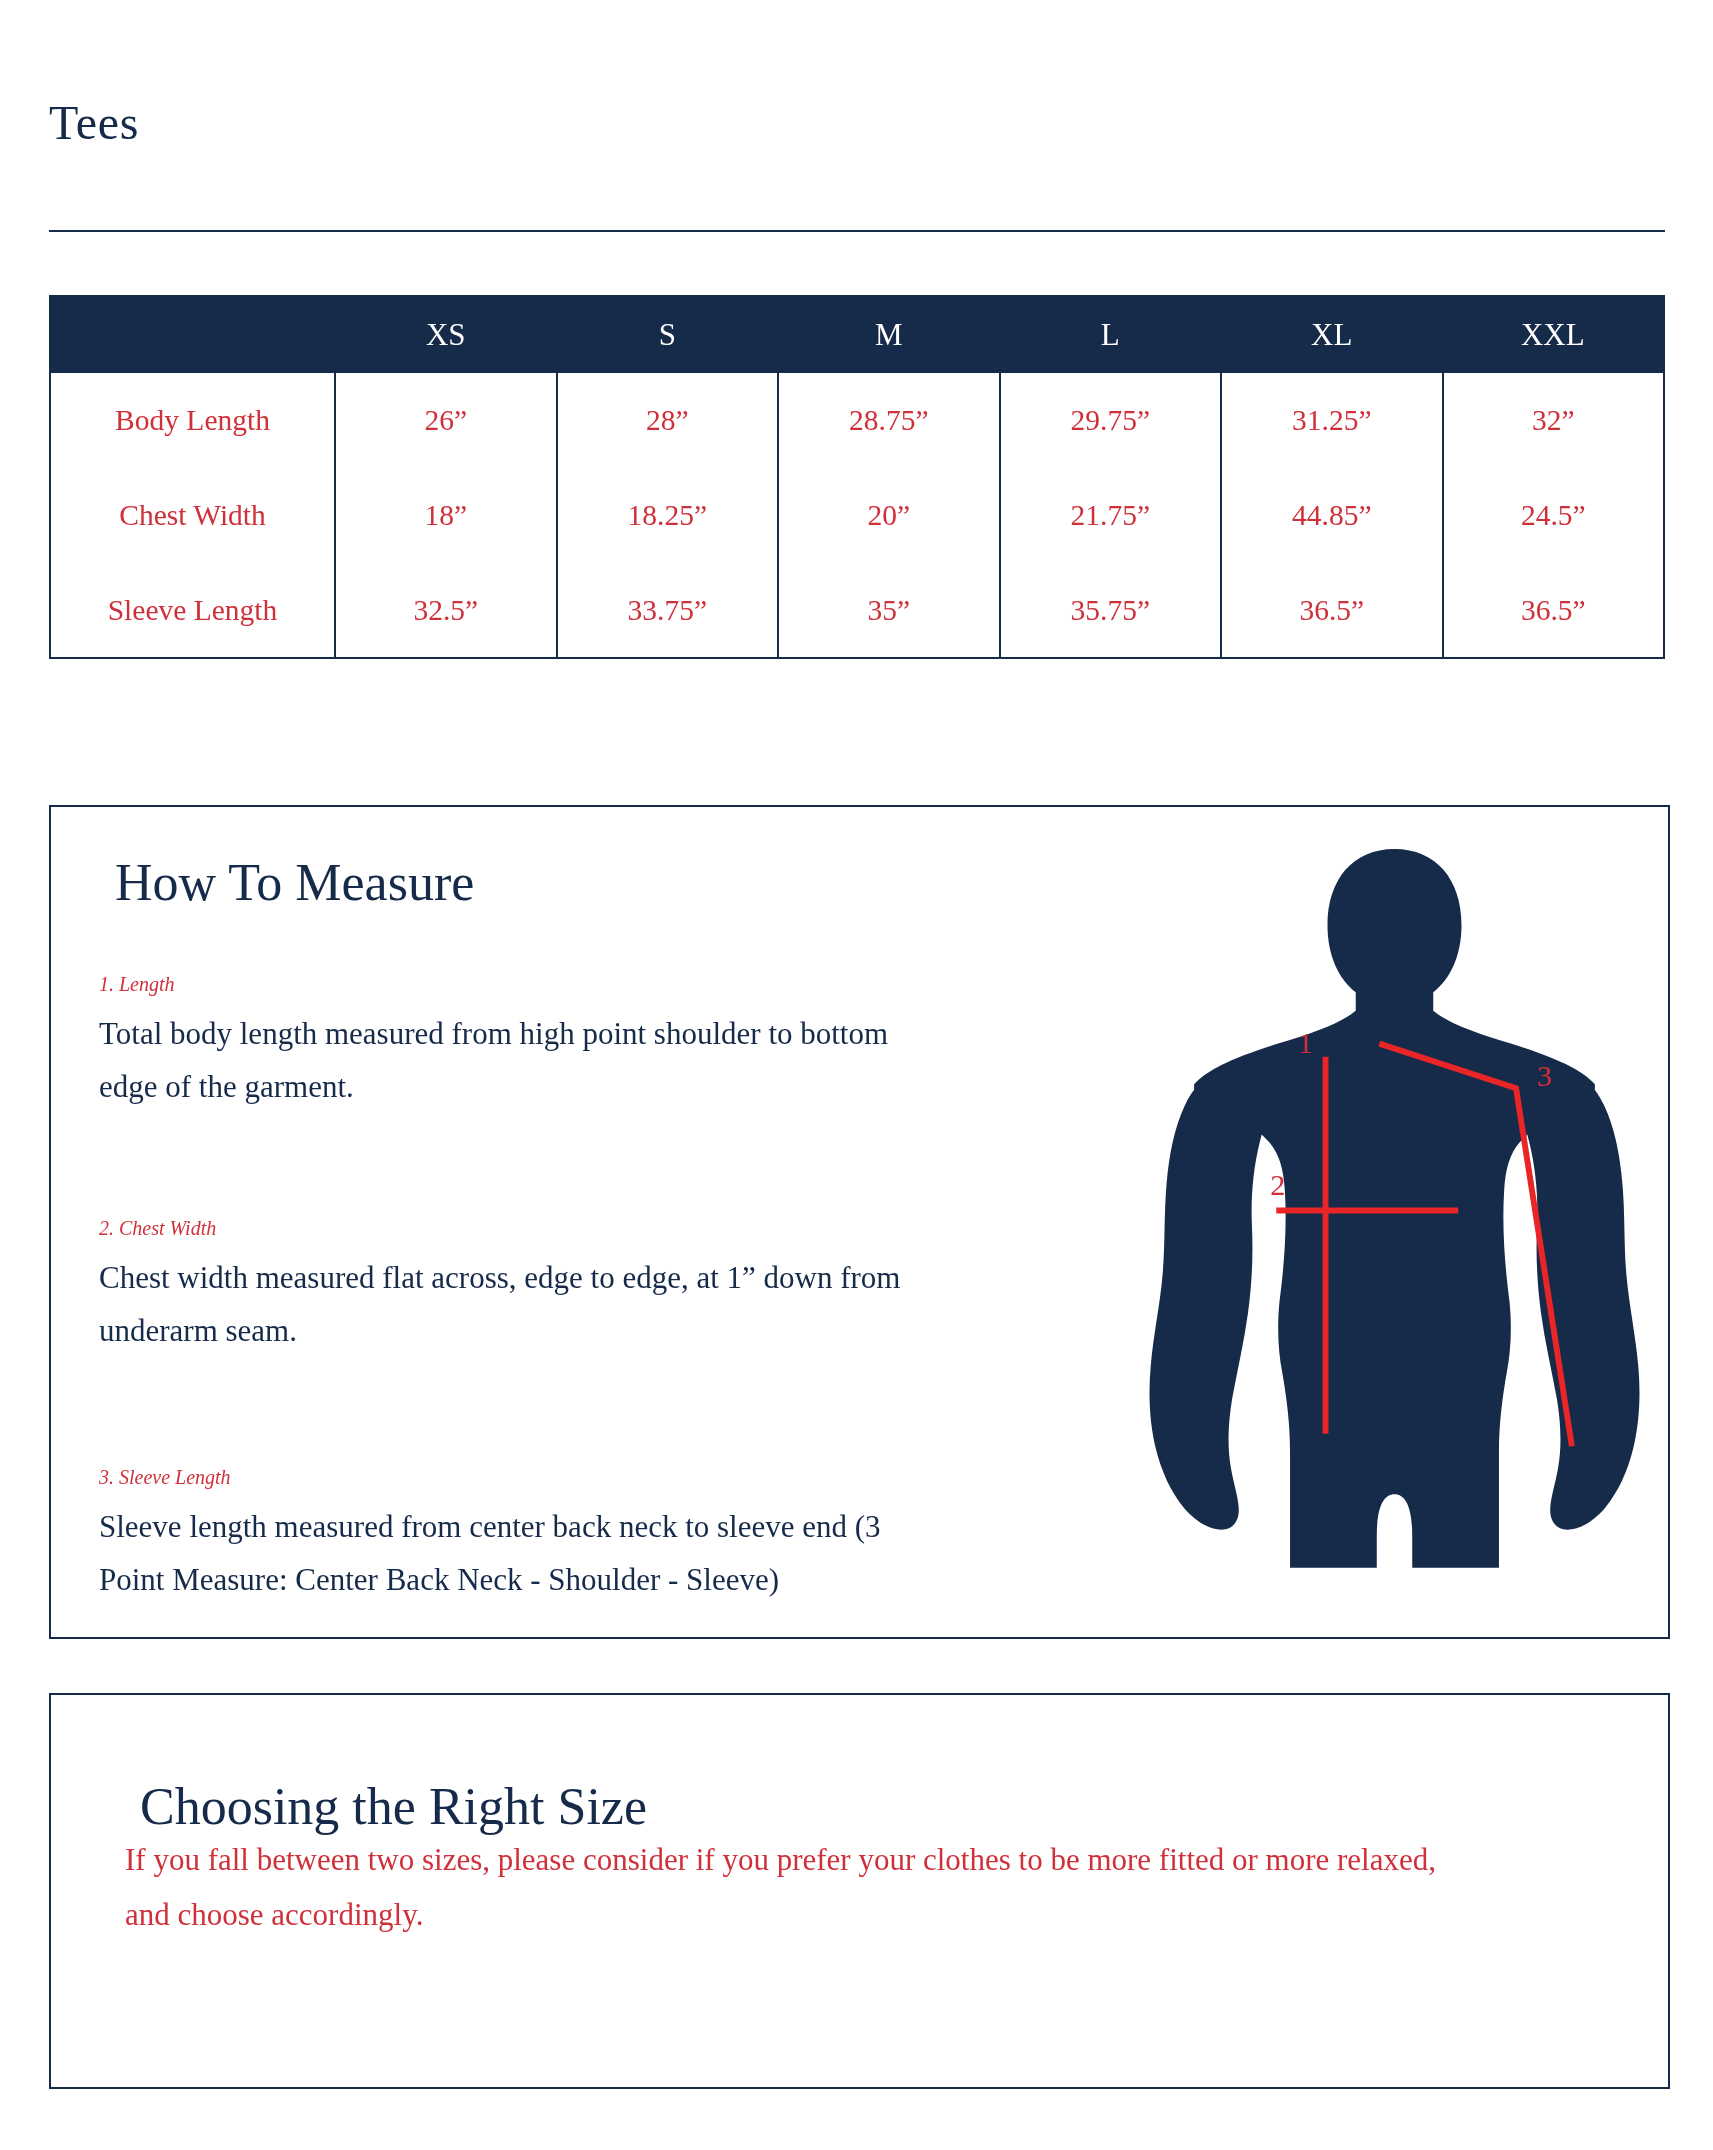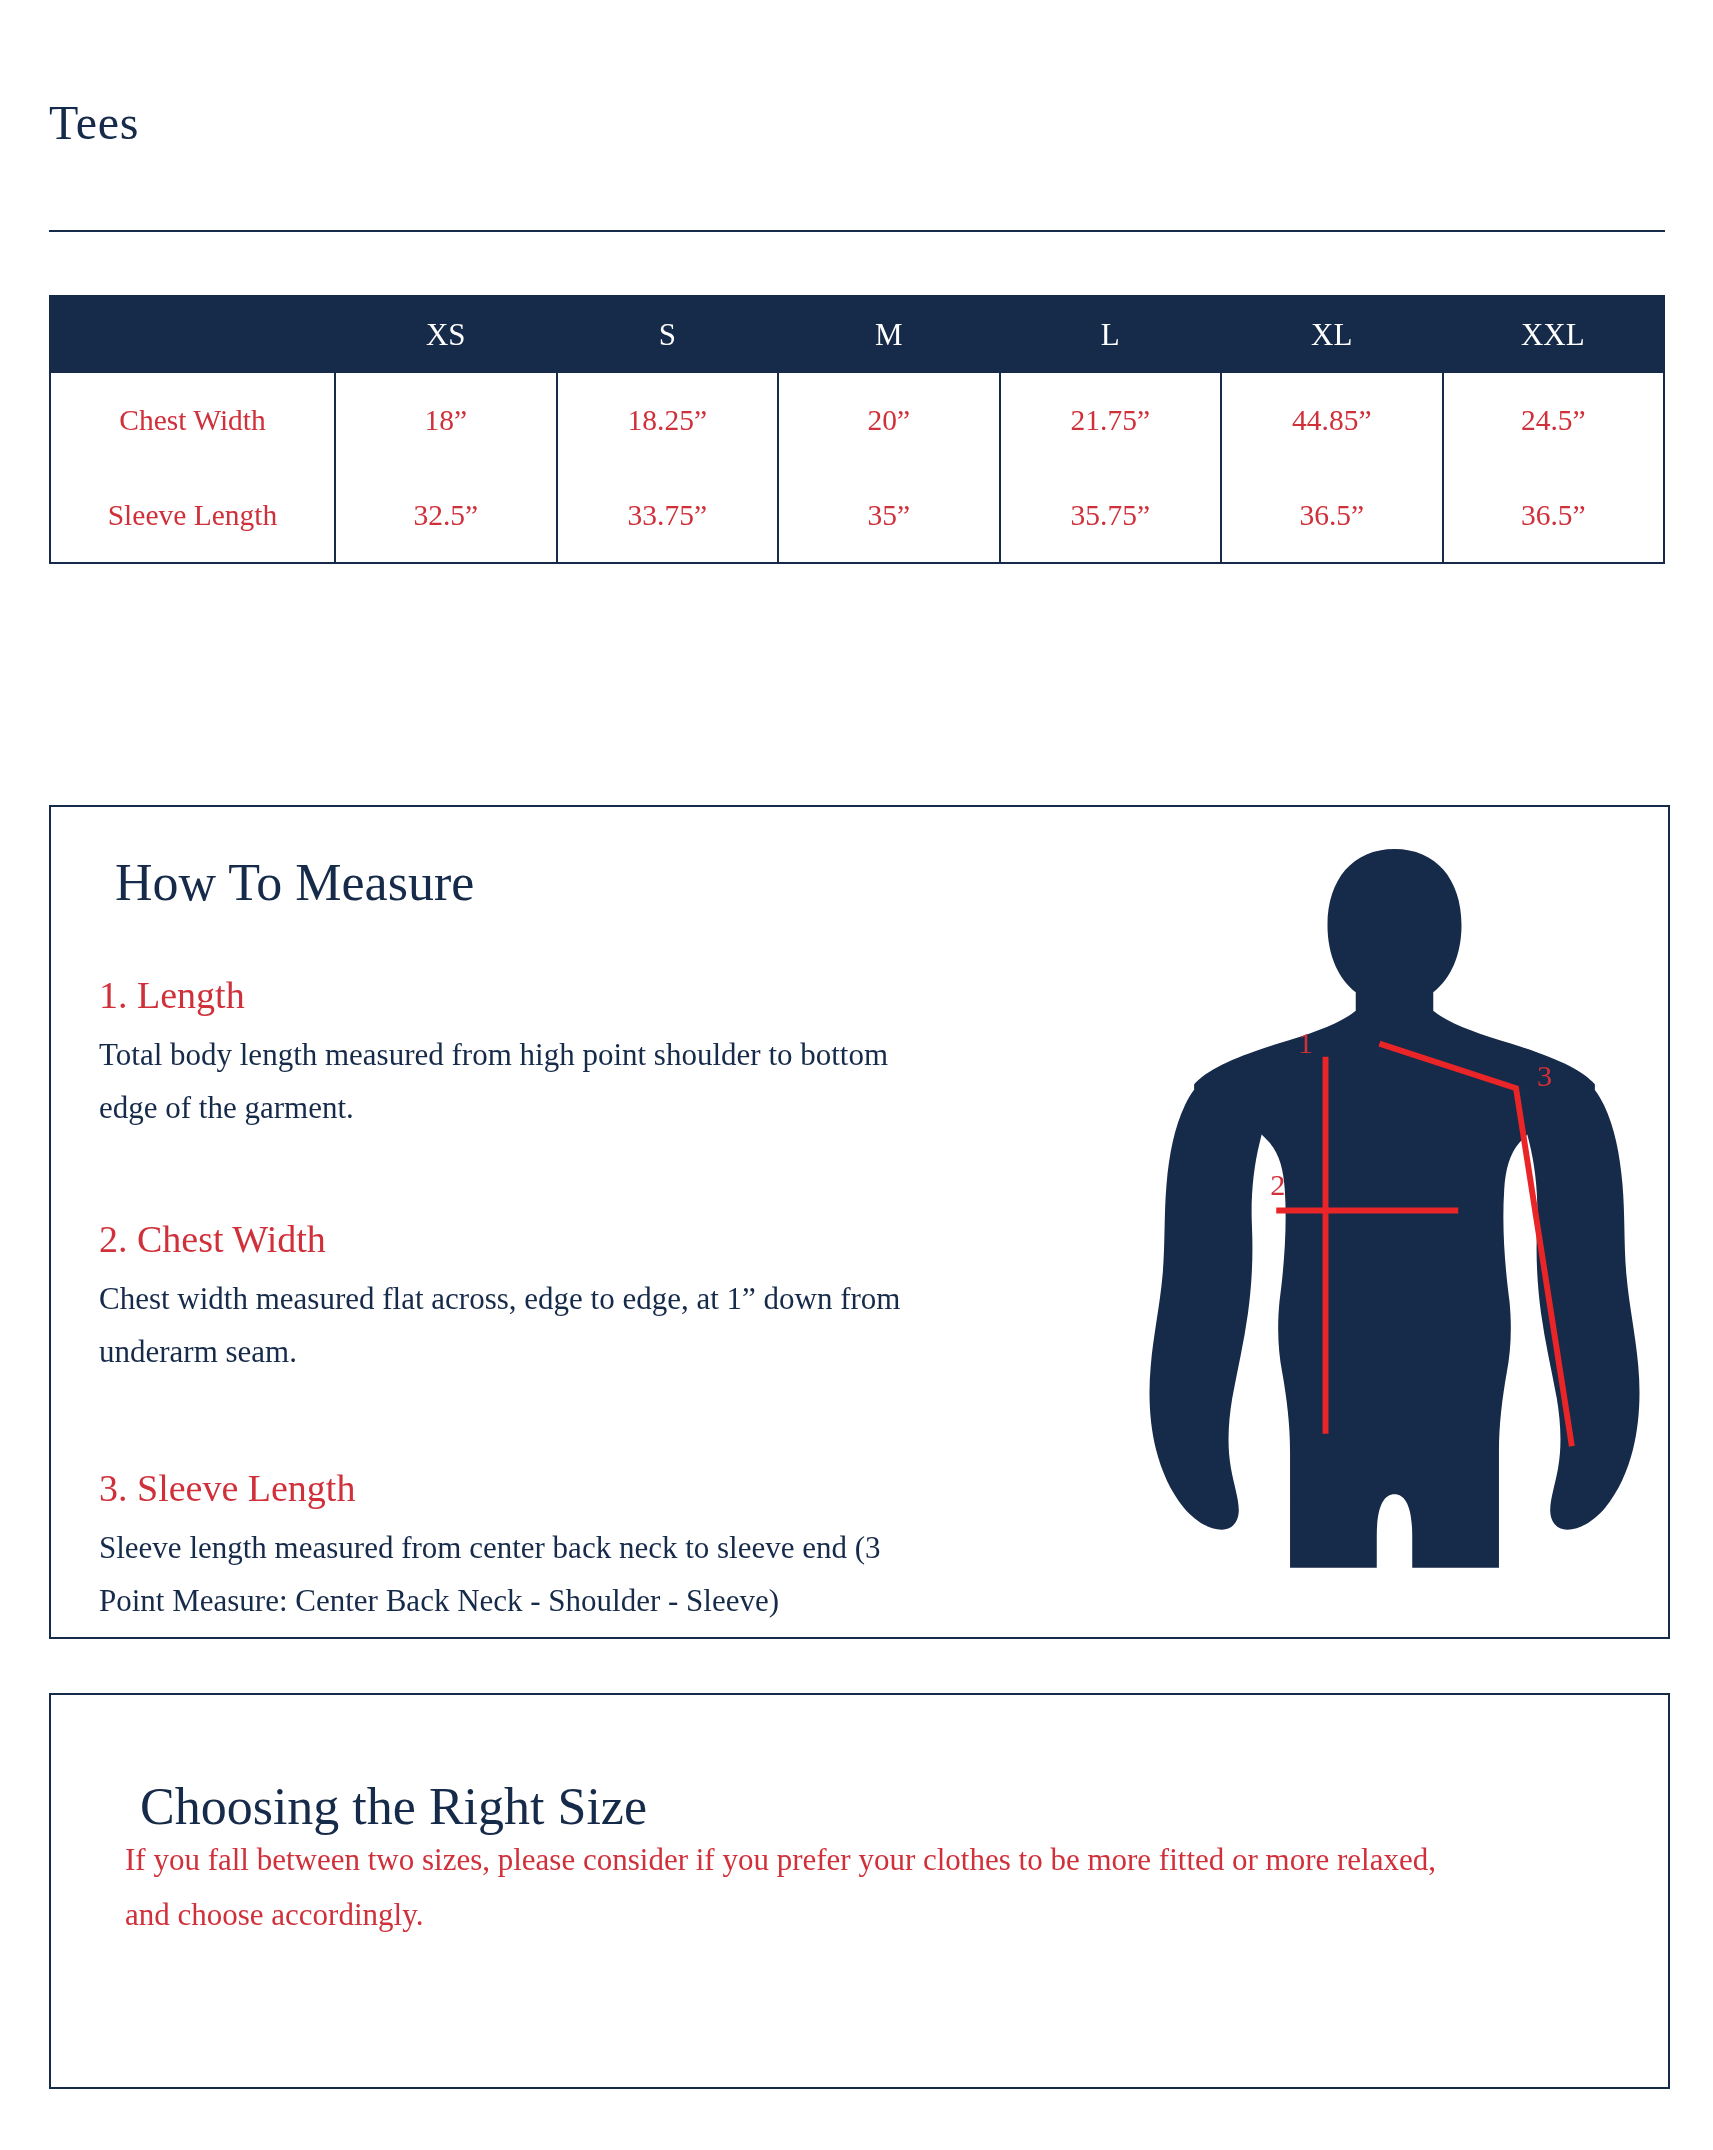--- a/index.html
+++ b/index.html
@@ -59,21 +59,21 @@
   .panel h2{
     margin:16px;font-weight:normal;font-size:52px;color:var(--navy);
   }
   #measure-box h2{position:absolute;left:48px;top:30px;}
 
   .m-sec{position:absolute;left:48px;width:829px;}
   .m-sec.sec-0{top:166px;}
   .m-sec.sec-1{top:410px;}
   .m-sec.sec-2{top:659px;}
   .m-sec h3{
-    margin:0;font-weight:normal;font-size:38px;color:var(--red);
+    margin:0;font-weight:normal;font-size:20px;color:var(--red);font-style:italic;
   }
   .m-sec p{
     margin:11px 0 0 0;font-size:31px;line-height:1.72;color:var(--navy);
   }
 
   
   .figure-wrap{
     position:absolute;top:38px;right:13.7px;width:519px;height:723px;
   }
   .figure-wrap svg{width:100%;height:100%;display:block;}
@@ -115,20 +115,29 @@
         <th></th>
         <th>XS</th>
         <th>S</th>
         <th>M</th>
         <th>L</th>
         <th>XL</th>
         <th>XXL</th>
       </tr>
     </thead>
     <tbody>
+      <tr>
+        <th class="row-label">Body Length</th>
+        <td>26”</td>
+        <td>28”</td>
+        <td>28.75”</td>
+        <td>29.75”</td>
+        <td>31.25”</td>
+        <td>32”</td>
+      </tr>
       <tr>
         <th class="row-label">Chest Width</th>
         <td>18”</td>
         <td>18.25”</td>
         <td>20”</td>
         <td>21.75”</td>
         <td>44.85”</td>
         <td>24.5”</td>
       </tr>
       <tr>

